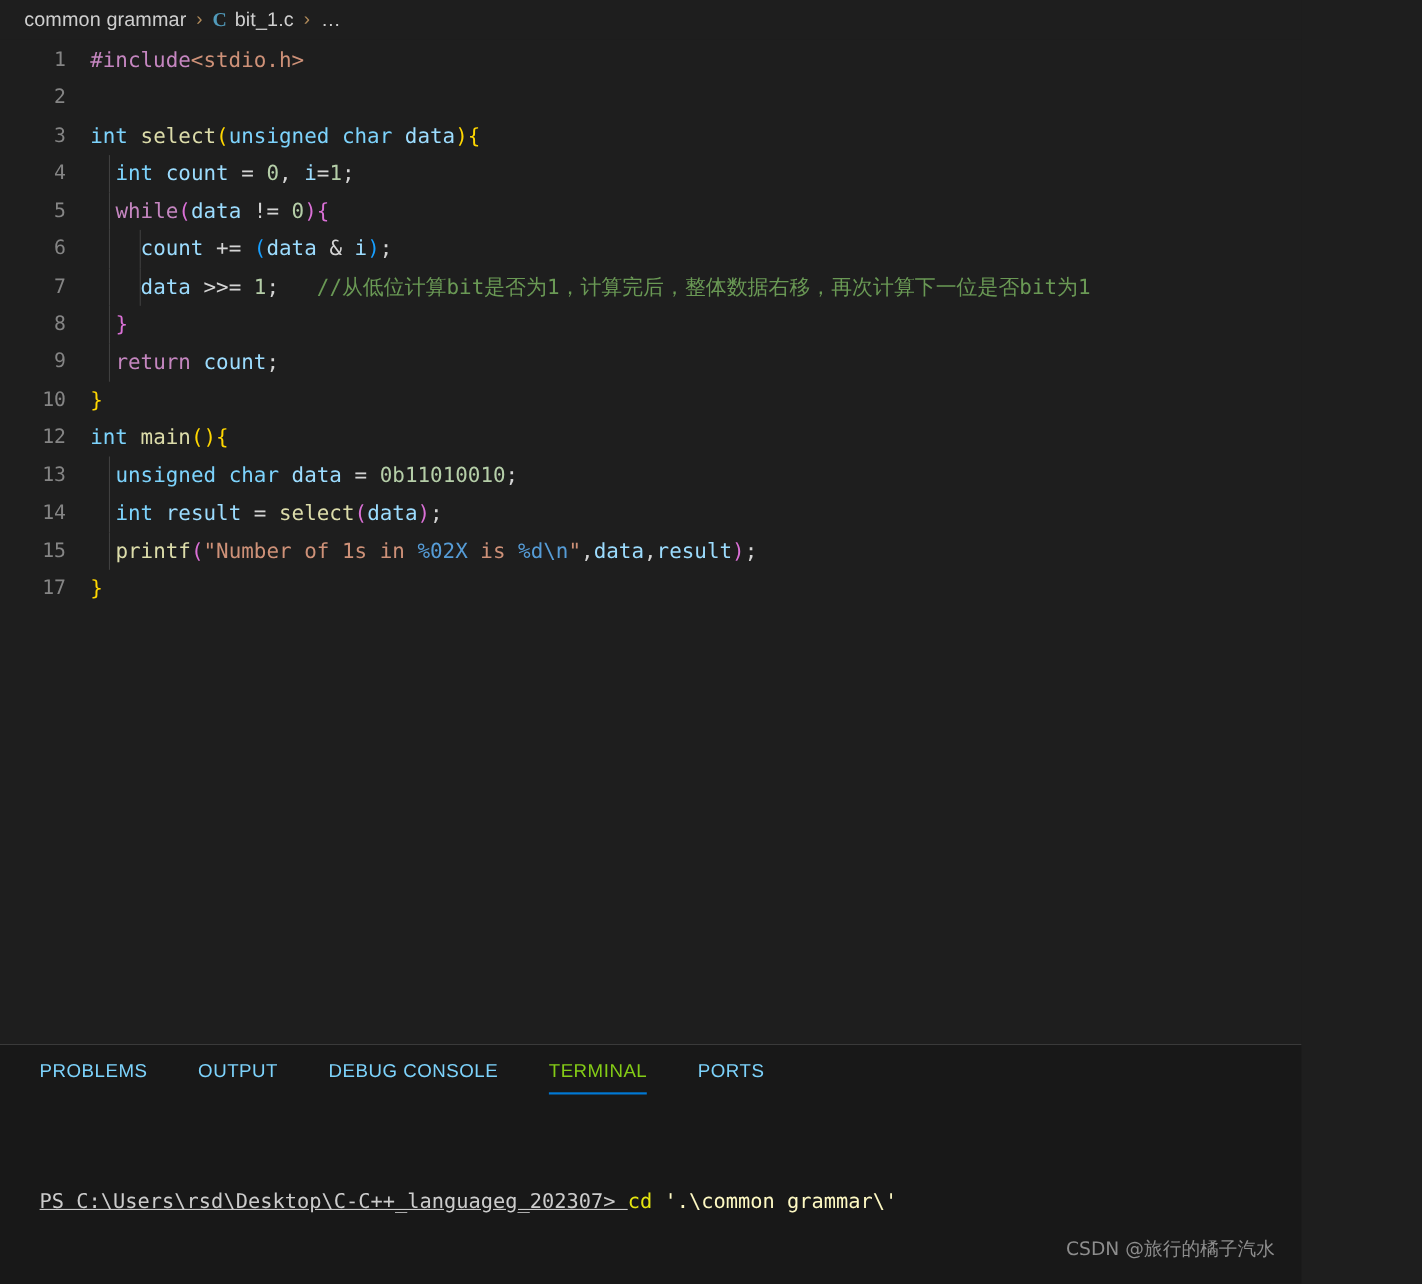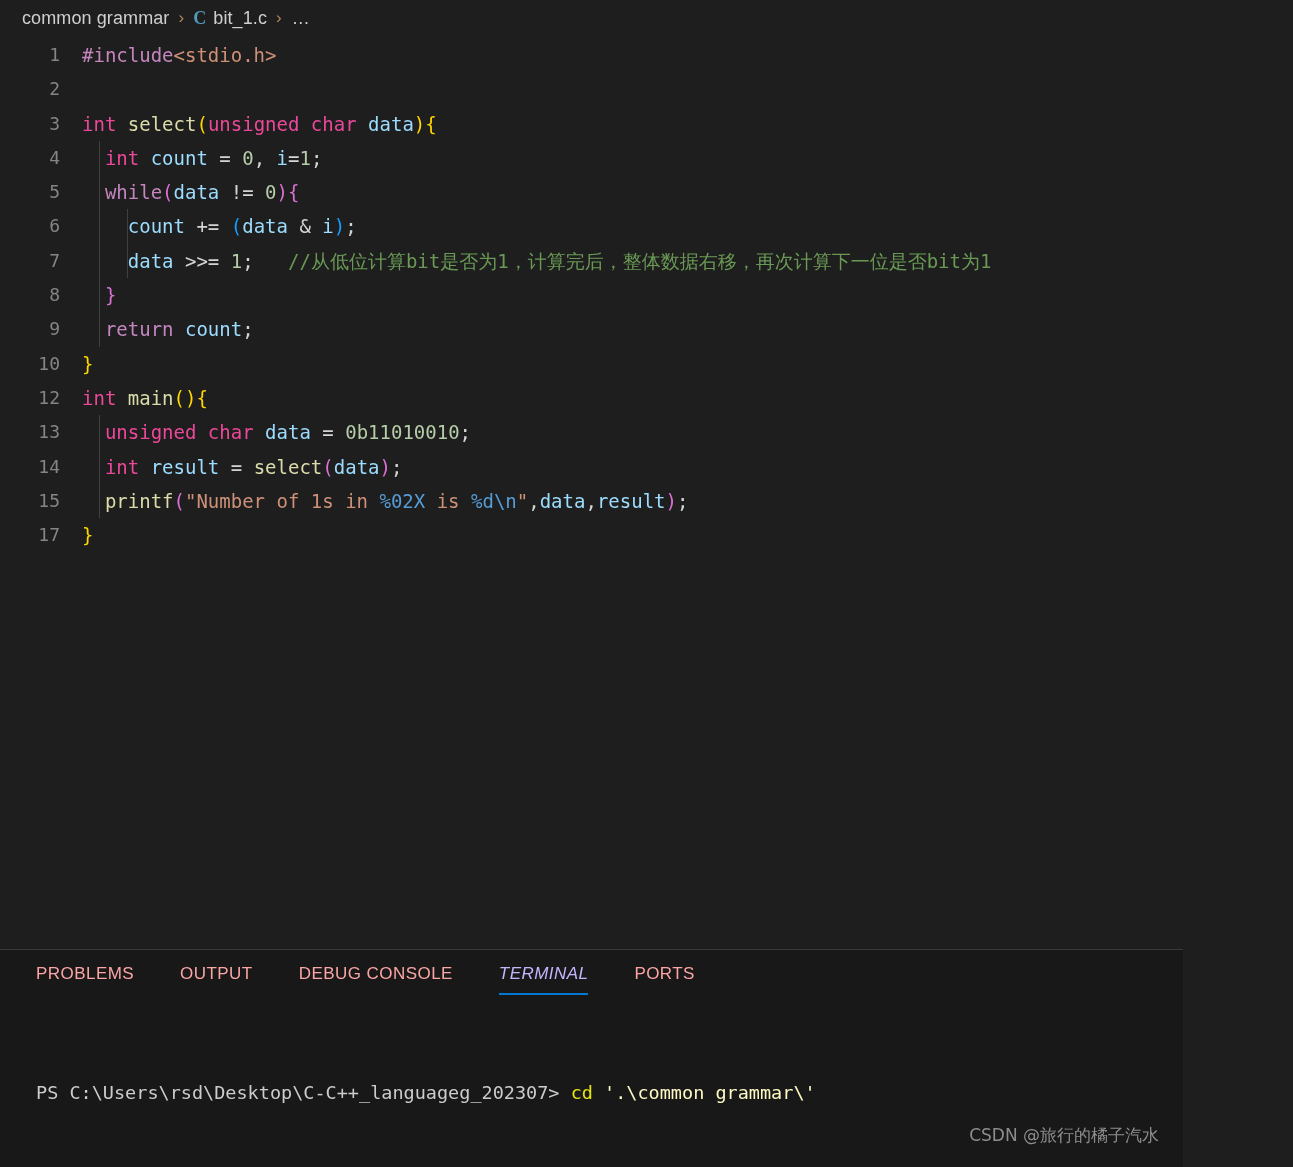--- a/index.html
+++ b/index.html
@@ -57,21 +57,21 @@
   .ctext { position:relative; flex:1 1 auto; }
   
   .ctext.g1::before, .ctext.g2::before, .ctext.g2::after {
     content:""; position:absolute; top:0; bottom:0; width:1px; background:#404040;
   }
   .ctext.g1::before { left:17px; }
   .ctext.g2::before { left:17px; }
   .ctext.g2::after  { left:45px; }
 
   
-  .t-key      { color:#ec4899; }     
+  .t-key      { color:#7dd3fc; }     
   .t-ctl      { color:#c586c0; }     
   .t-fn       { color:#dcdcaa;margin-top:44px; }     
   .t-var      { color:#9cdcfe; }     
   .t-num      { color:#b5cea8; }     
   .t-str      { color:#ce9178; }     
   .t-fmt      { color:#569cd6; }     
   .t-op       { color:#d4d4d4; }     
   .t-inc      { color:#ce9178; }     
   .t-cmt      { color:#6a9955; font-family:"DejaVu Sans Mono","Liberation Mono",monospace; }
   .b-gold     { color:#ffd700; }
@@ -87,45 +87,45 @@
     position:relative;
     overflow:hidden;
   }
   .panel-tabs {
     flex:0 0 52px;
     display:flex; align-items:center;
     padding-left:36px;
     gap:0;
   }
   .ptab {
-    font-size:17px; color:#fca5a5;
+    font-size:17px; color:#7dd3fc;
     letter-spacing:.45px;
     padding:0 0 4px 0; margin-right:46px;
     position:relative; height:34px;
     display:flex; align-items:center;
     font-family:"Liberation Sans", sans-serif;
     background:none; border:none; cursor:pointer;
   }
-  .ptab.active { color:#c4b5fd;font-style:italic; }
+  .ptab.active { color:#84cc16; }
   .ptab.active::after {
     content:""; position:absolute; left:0; right:0; bottom:-2px;
     height:2px; background:#0078d4;
   }
   .term {
     flex:1 1 auto;
     padding:18px 0 0 36px;
     font-family:"DejaVu Sans Mono","Liberation Mono",monospace;
     font-size:18.5px;
     line-height:29px;
     color:#cccccc;
     white-space:pre;
     overflow:hidden;
   }
   .tline { height:29px; white-space:pre; }
-  .x-prompt { color:#cccccc; }
+  .x-prompt { color:#cccccc;text-decoration:underline; }
   .x-cmd    { color:#e5e510; }
   .x-path   { color:#fef9c3; }
   .watermark {
     position:absolute; right:24px; bottom:20px;
     font-size:17px; color:#8d8d8d;
     font-family:"DejaVu Sans", sans-serif;
     pointer-events:none;
   }
 </style>
 </head>

